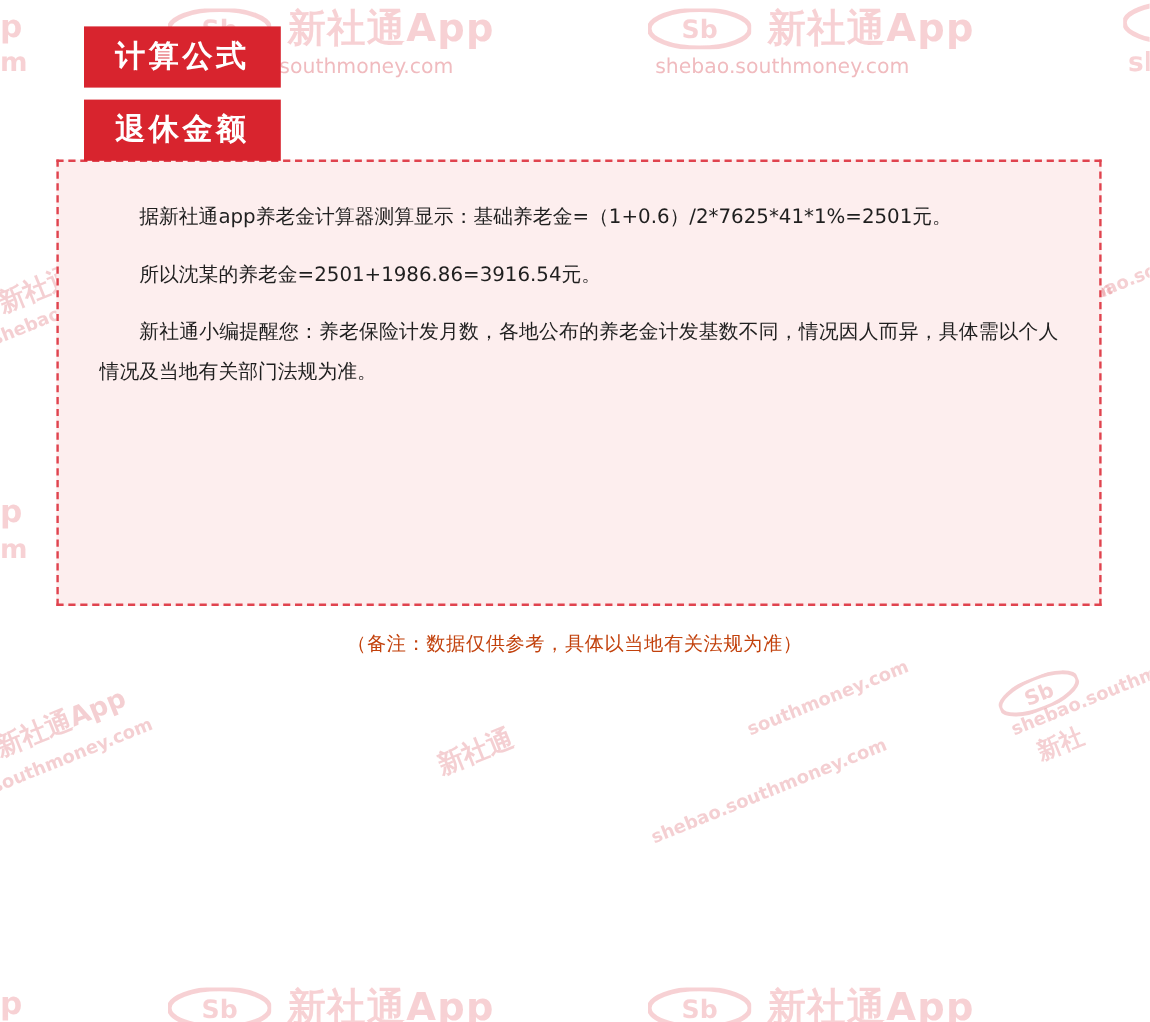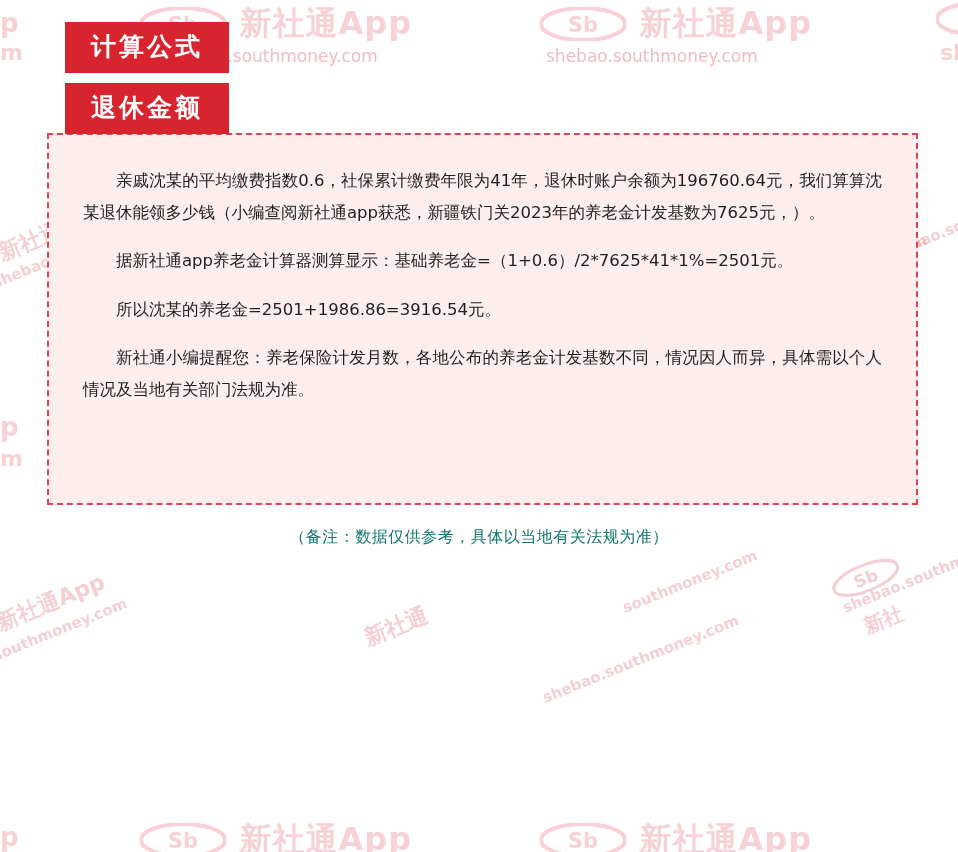--- a/index.html
+++ b/index.html
@@ -76,22 +76,21 @@
     background: #d8242e;
     color: #ffffff;
     font-size: 25px;
     font-weight: bold;
     letter-spacing: 3px;
     padding: 8px 26px 10px 26px;
     position: relative;
     z-index: 3;
   }
   .tab-row {
-    padding-left: 47px;
-    margin-left: 18px;
+    padding-left: 70px;
   }
 
   .box {
     border: 2px dashed #e0434e;
     background: #fdeeee;
     margin: -2px 40px 0 47px;
     padding: 30px 34px 26px 34px;
     box-sizing: border-box;
     position: relative;
     z-index: 1;
@@ -106,21 +105,21 @@
     margin: 0 0 16px 0;
     text-align: justify;
     font-family: "DejaVu Sans", "Liberation Sans", sans-serif;
   }
   .para.indent { text-indent: 2em; }
   .para:last-child { margin-bottom: 0; }
 
   .footnote {
     text-align: center;
     font-size: 16px;
-    color: #0f766e;
+    color: #c2410c;
     margin-top: 22px;
     letter-spacing: 0.5px;
     position: relative;
     z-index: 2;
   }
 
   .spacer-10 { height: 10px; }
   .spacer-22 { height: 22px; }
 </style>
 </head>
@@ -234,21 +233,20 @@
     </div>
   </div>
 
   <div class="spacer-10"></div>
 
   <div class="section">
     <div class="tab-row">
       <span class="section-tab">退休金额</span>
     </div>
     <div class="box" id="example-box">
-      <p class="para indent">亲戚沈某的平均缴费指数0.6，社保累计缴费年限为41年，退休时账户余额为196760.64元，我们算算沈某退休能领多少钱（小编查阅新社通app获悉，新疆铁门关2023年的养老金计发基数为7625元，）。</p>
       <p class="para indent">据新社通app养老金计算器测算显示：基础养老金=（1+0.6）/2*7625*41*1%=2501元。</p>
       <p class="para indent">所以沈某的养老金=2501+1986.86=3916.54元。</p>
       <p class="para indent">新社通小编提醒您：养老保险计发月数，各地公布的养老金计发基数不同，情况因人而异，具体需以个人情况及当地有关部门法规为准。</p>
     </div>
   </div>
 
   <div class="footnote">（备注：数据仅供参考，具体以当地有关法规为准）</div>
 </div>
 
 </body></html>

